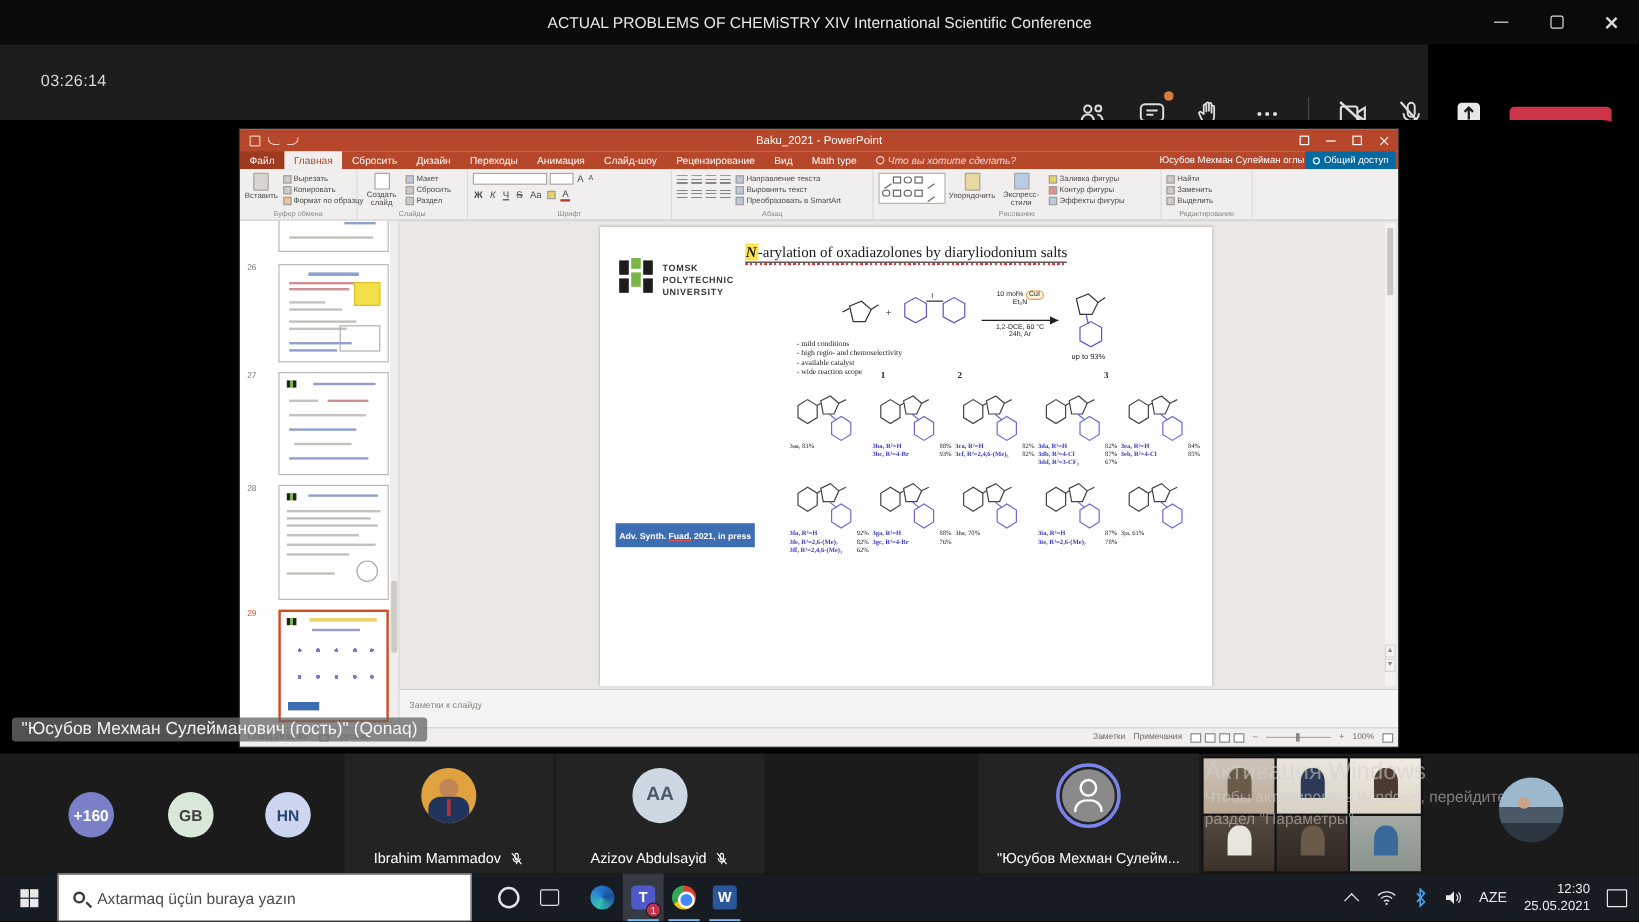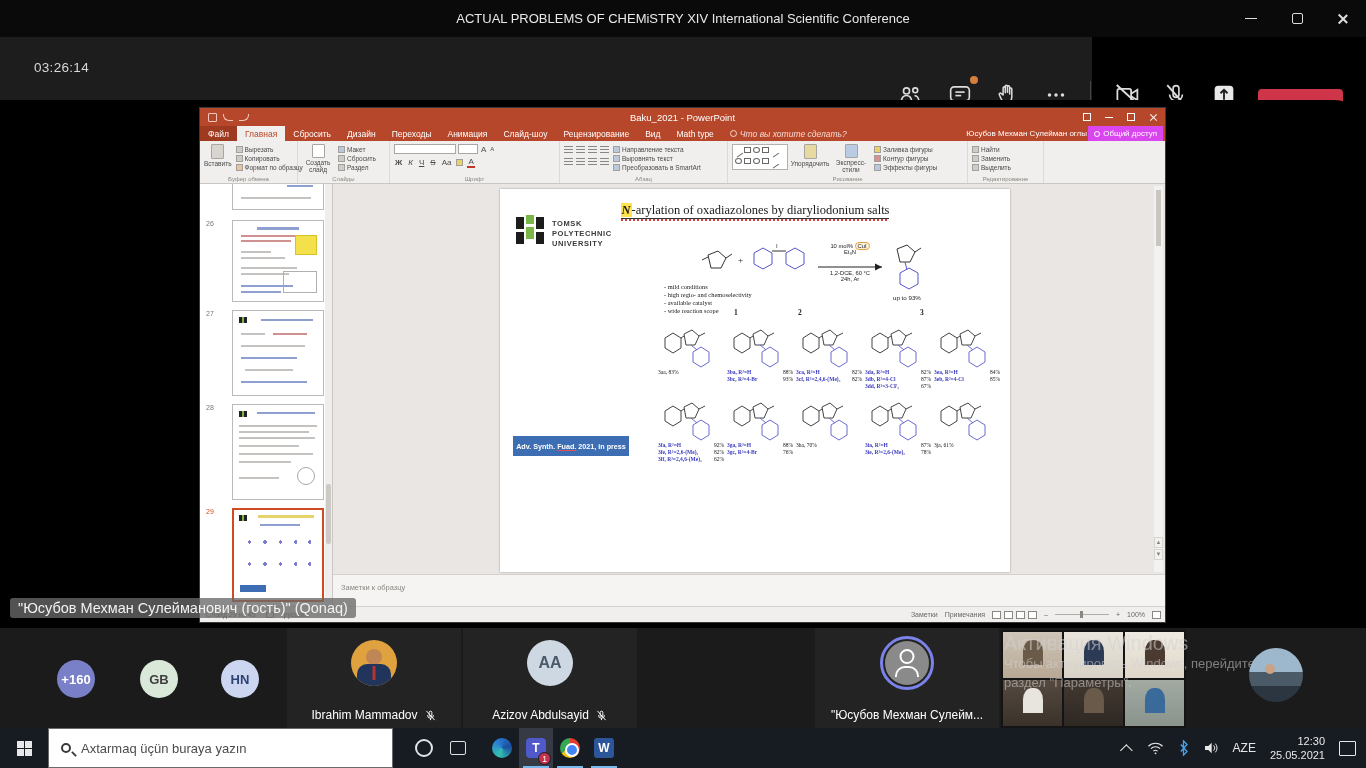--- a/index.html
+++ b/index.html
@@ -12,21 +12,21 @@
   .win-title{position:absolute;left:0;right:0;text-align:center;color:#e8e8e8;font-size:13px;}
   .win-ctrls{position:absolute;right:0;top:0;height:37px;display:flex;align-items:center;}
   .wc{width:46px;height:37px;display:flex;align-items:center;justify-content:center;color:#ddd;}
   .wc .min{width:12px;height:1.5px;background:#ddd;}
   .wc .max{width:11px;height:11px;border:1.5px solid #ddd;border-radius:2px;}
   .wc .cls{position:relative;width:12px;height:12px;}
   .wc .cls:before,.wc .cls:after{content:"";position:absolute;left:5px;top:0;width:1.5px;height:12px;background:#ddd;}
   .wc .cls:before{transform:rotate(45deg);} .wc .cls:after{transform:rotate(-45deg);}
 
   
-  .meet-toolbar{position:absolute;left:0;top:37px;width:1092px;height:63px;background:#1d1d1d;}
+  .meet-toolbar{position:absolute;left:0;top:37px;width:1190px;height:63px;background:#1d1d1d;}
   .timer{position:absolute;left:34px;top:23px;color:#d8d8d8;font-size:13.5px;letter-spacing:.3px;}
   .mbtn{position:absolute;top:50px;width:32px;height:32px;margin-top:-8px;display:flex;align-items:center;justify-content:center;}
   .mdiv{position:absolute;left:1090px;top:48px;width:1px;height:42px;margin-top:-4px;background:#454545;}
   .badge-dot{position:absolute;right:-2px;top:-3px;width:8px;height:8px;border-radius:50%;background:#d67f3c;}
   .leave-btn{position:absolute;left:1258px;top:52px;width:85px;height:34px;background:#ce3549;border-radius:4px;display:flex;align-items:center;justify-content:center;gap:8px;color:#fff;font-size:14px;font-weight:bold;}
 
   
   .stage{position:absolute;left:0;top:100px;width:1366px;height:528px;background:#000;border-radius:32px;}
 
   
@@ -42,21 +42,21 @@
   .ppt-wc .g.x{position:relative;border:none;} .ppt-wc .g.x:before,.ppt-wc .g.x:after{content:"";position:absolute;left:3.5px;top:0;width:1px;height:9px;background:#fff;}
   .ppt-wc .g.x:before{transform:rotate(45deg);} .ppt-wc .g.x:after{transform:rotate(-45deg);}
 
   .ppt-tabs{position:absolute;left:0;top:18px;width:100%;height:15px;background:#b7472a;display:flex;align-items:stretch;color:#fff;font-size:8.5px;}
   .tab{padding:2px 8px;display:flex;align-items:center;}
   .tab.file{background:#9e3a20;}
   .tab.active{background:#f1efed;color:#b7472a;}
   .tellme{display:flex;align-items:center;gap:3px;padding:0 8px;font-style:italic;color:#f5d8cf;}
   .bulb{width:7px;height:7px;border-radius:50%;border:1px solid #f5d8cf;}
   .ppt-account{position:absolute;right:78px;top:0;height:15px;display:flex;align-items:center;font-size:8px;color:#fff;}
-  .ppt-share{position:absolute;right:2px;top:0;height:15px;display:flex;align-items:center;gap:3px;font-size:8px;color:#fff;background:#d946ef;padding:0 6px;}
+  .ppt-share{position:absolute;right:2px;top:0;height:15px;display:flex;align-items:center;gap:3px;font-size:8px;color:#fff;background:#0369a1;padding:0 6px;}
   .share-person{width:6px;height:6px;border:1px solid #fff;border-radius:50%;}
 
   .ribbon{position:absolute;left:0;top:33px;width:100%;height:43px;background:#f1efed;border-bottom:1px solid #c9c6c3;display:flex;font-size:6.5px;color:#4a4a4a;}
   .rgrp{position:relative;border-right:1px solid #dcd9d6;padding:3px 4px 10px 4px;display:flex;gap:4px;}
   .rlabel{position:absolute;left:0;right:0;bottom:1px;text-align:center;font-size:6px;color:#8a8782;white-space:nowrap;}
   .bigbtn{display:flex;flex-direction:column;align-items:center;width:34px;gap:1px;text-align:center;}
   .bigico{width:13px;height:15px;background:#d8d4d0;border:1px solid #a8a4a0;border-radius:1px;}
   .minicol{display:flex;flex-direction:column;justify-content:flex-start;gap:2px;padding-top:2px;}
   .mrow{display:flex;align-items:center;gap:2px;white-space:nowrap;}
   .mi{width:7px;height:7px;background:#cfccc8;border:1px solid #a39f9a;flex:0 0 auto;}
@@ -818,21 +818,21 @@
         </div>
 
         <div class="eVScroll">
             <span class="th"></span>
           </div>
         <div class="navbtn" style="bottom:26px;">▲</div>
         <div class="navbtn" style="bottom:14px;">▼</div>
       </div>
 
       <div class="notes">
-        <span class="notes-ph">Заметки к образцу</span>
+        <span class="notes-ph">Заметки к слайду</span>
       </div>
 
       <div class="statusbar">
         <div class="st-l">
           <span>Слайд 29 из 45</span>
           <span class="book"></span>
           <span>русский</span>
         </div>
         <div class="st-r">
           <span>Заметки</span>

